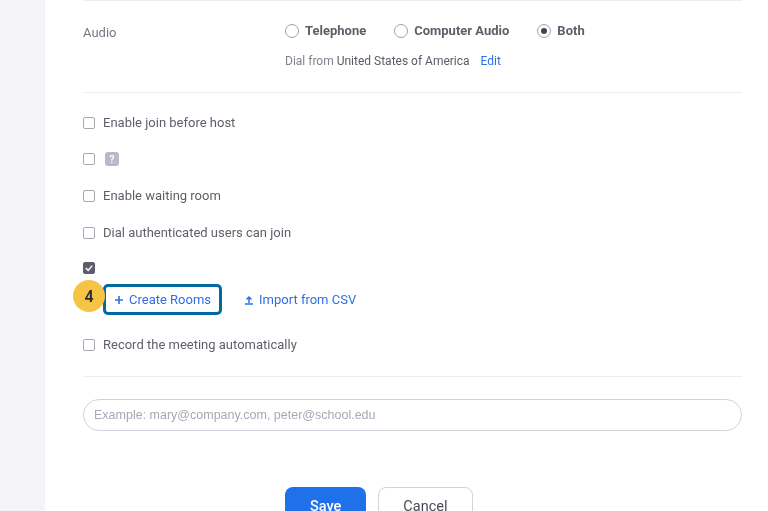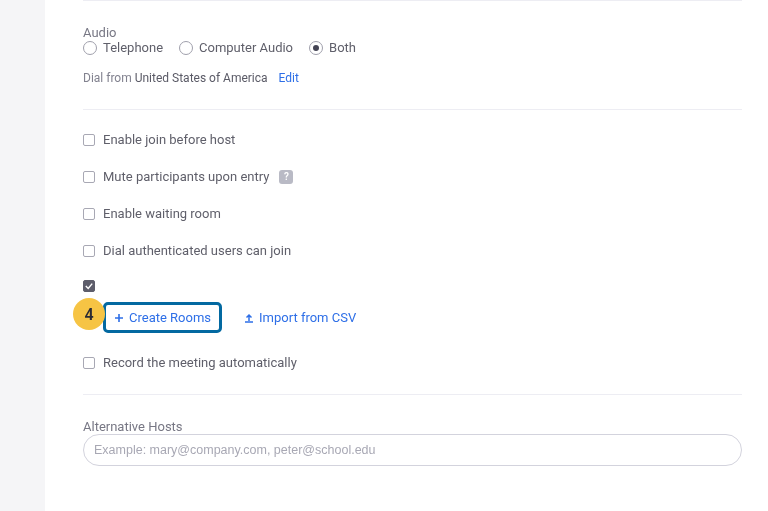--- a/index.html
+++ b/index.html
@@ -26,34 +26,33 @@
     left: 45px;
     right: 0;
     top: 0;
     padding-left: 38px;
     padding-right: 26px;
   }
   .section {
     display: flex;
     padding: 22px 0 24px;
     border-bottom: 1px solid #ededf3;
-    flex-direction: column;
   }
   .section.no-border { border-bottom: none; }
   .section-label {
     width: 202px;
     flex-shrink: 0;
     color: #777784;
     font-size: 13px;
     padding-top: 2px;
   }
   .section-body { flex: 1; }
 
   
-  .radio-row { display: flex; gap: 16px; align-items: flex-start; }
+  .radio-row { display: flex; gap: 28px; align-items: flex-start; font-weight: bold; }
   .radio-item { display: inline-flex; align-items: center; gap: 6px; cursor: pointer; }
   .radio {
     width: 14px; height: 14px; border-radius: 50%;
     border: 1px solid #a0a0ac;
     display: inline-flex; align-items: center; justify-content: center;
     background: #fff;
   }
   .radio.selected::after {
     content: ""; width: 6px; height: 6px; border-radius: 50%;
     background: #444454;
@@ -183,21 +182,20 @@
   <div class="section">
     <div class="section-body">
 
       <div class="opt">
         <span class="chk"></span>
         <span class="opt-label">Enable join before host</span>
       </div>
 
       <div class="opt">
         <span class="chk"></span>
-        <span class="opt-label">Mute participants upon entry</span>
         <span class="help-badge">?</span>
       </div>
 
       <div class="opt">
         <span class="chk"></span>
         <span class="opt-label">Enable waiting room</span>
       </div>
 
       <div class="opt">
         <span class="chk"></span>
@@ -230,21 +228,20 @@
 
       <div class="opt" style="margin-bottom:0">
         <span class="chk"></span>
         <span class="opt-label">Record the meeting automatically</span>
       </div>
 
     </div>
   </div>
 
   <div class="section no-border">
-    <div class="section-label">Alternative Hosts</div>
     <div class="section-body">
       <input class="input-line" type="text" placeholder="Example: mary@company.com, peter@school.edu" style="">
     </div>
   </div>
 
   <div class="button-row">
     <div class="btn primary">Save</div>
     <div class="btn secondary">Cancel</div>
   </div>
 

